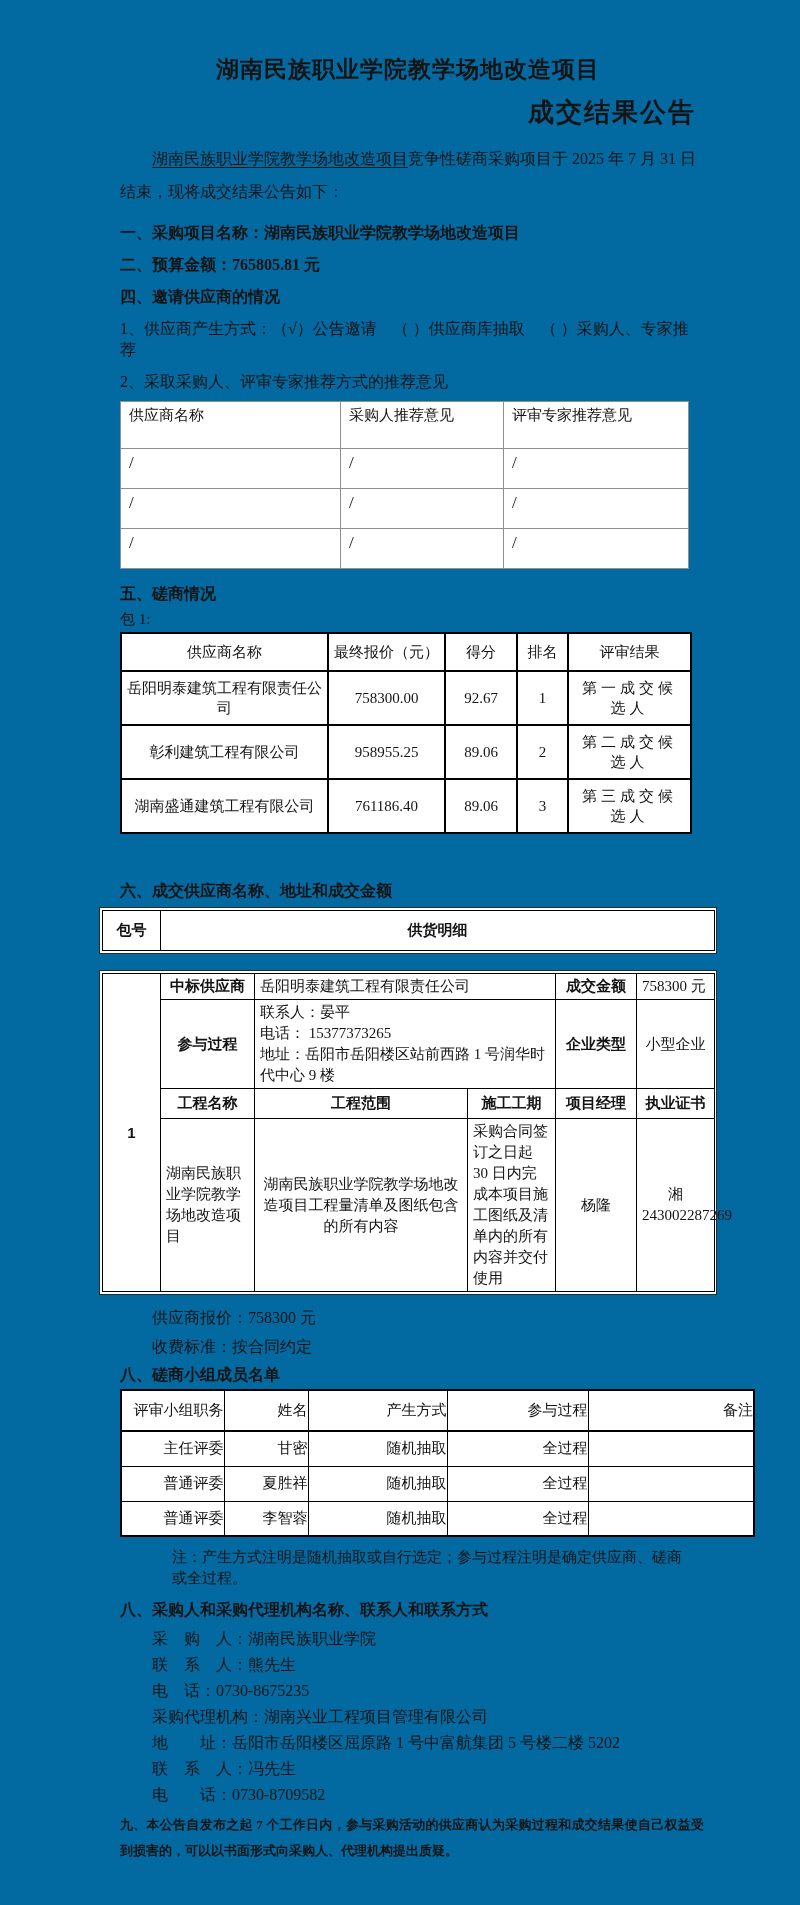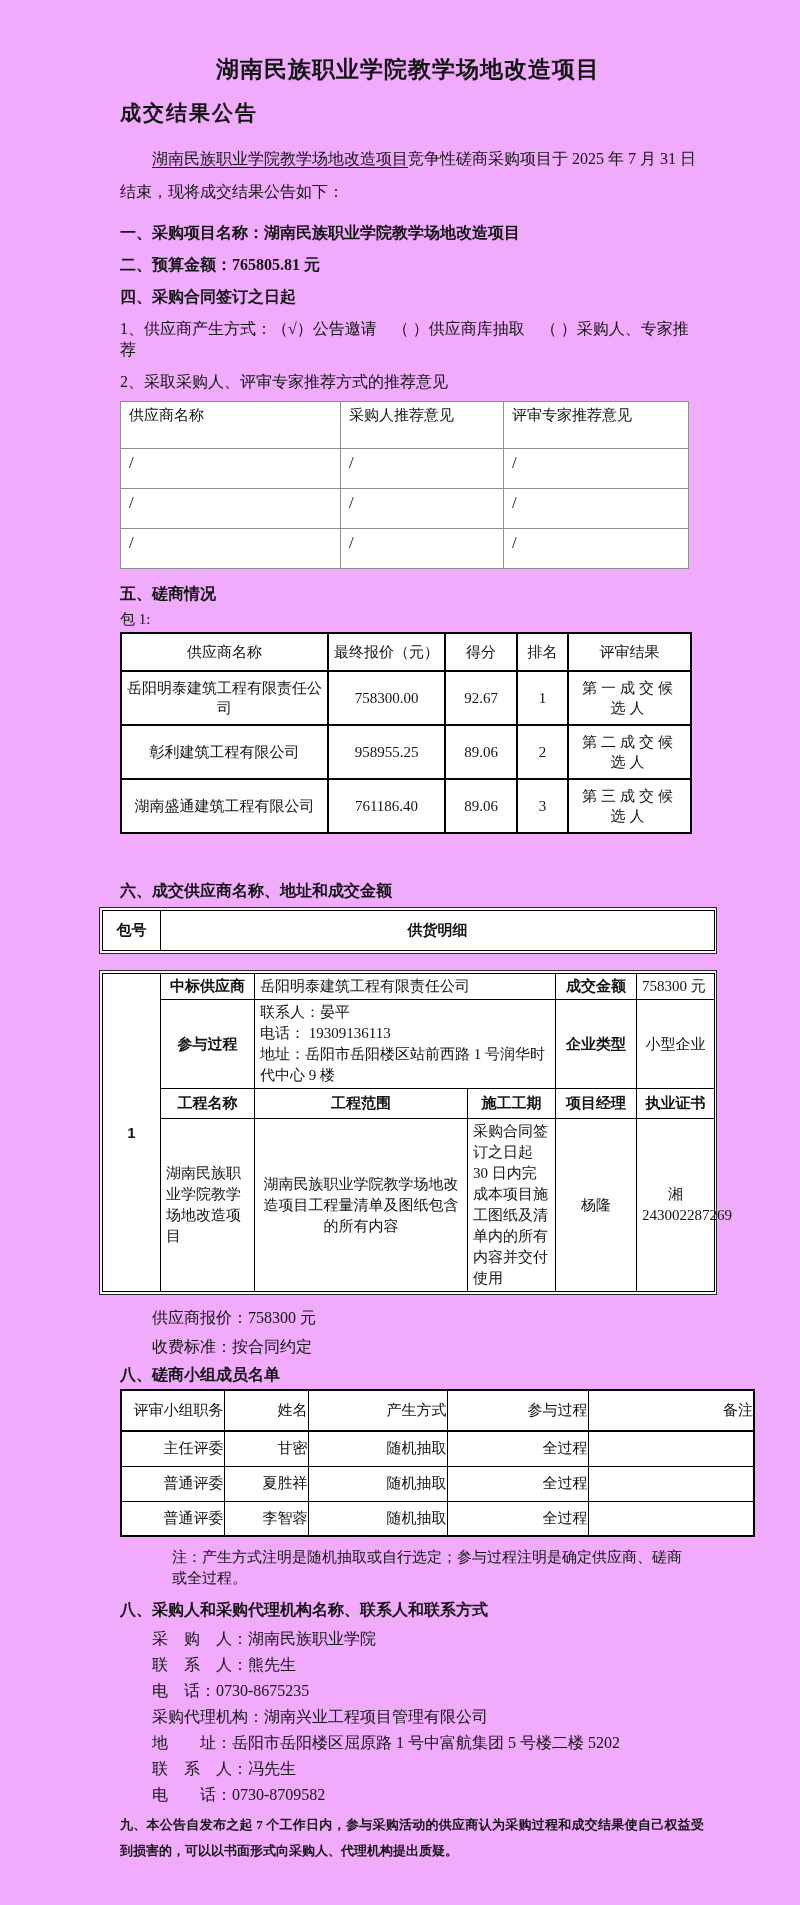--- a/index.html
+++ b/index.html
@@ -4,29 +4,29 @@
 <style>
   * { margin:0; padding:0; box-sizing:border-box; }
   html,body { background:#ffffff; }
   body {
     width:800px; height:1905px;
     font-family:"Liberation Serif","DejaVu Serif",serif;
     color:#141414;
   }
   .page {
     position:relative; width:800px; height:1905px;
-    background:#f0abfc; overflow:hidden;
+    background:#0369a1; overflow:hidden;
     padding:56px 104px 0 120px;
   }
   .title {
     font-size:23px; font-weight:700; text-align:center;
     line-height:28px; letter-spacing:1px;
   }
   .subtitle {
-    font-size:21px; font-weight:700; text-align:left;
+    font-size:26px; font-weight:700; text-align:right;
     line-height:26px; margin-top:16px; letter-spacing:2px;
   }
   .intro {
     margin-top:16px; font-size:16px; line-height:33px;
     text-indent:2em; text-align:justify;
   }
   .u { text-decoration:underline; text-underline-offset:3px; }
   .item { font-size:16px; line-height:21px; margin-top:11px; }
   .item.first { margin-top:14px; }
   .b { font-weight:700; }
@@ -93,21 +93,21 @@
 
 <div class="page">
 
   <h1 class="title">湖南民族职业学院教学场地改造项目</h1>
   <h2 class="subtitle">成交结果公告</h2>
 
   <p class="intro"><span class="u">湖南民族职业学院教学场地改造项目</span><span>竞争性磋商采购项目于 2025 年 7 月 31 日结束，现将成交结果公告如下：</span></p>
 
   <p class="item first"><span class="b">一、采购项目名称：</span><span class="b">湖南民族职业学院教学场地改造项目</span></p>
   <p class="item"><span class="b">二、预算金额：</span><span class="b">765805.81 元</span></p>
-  <p class="item sec">四、采购合同签订之日起</p>
+  <p class="item sec">四、邀请供应商的情况</p>
   <p class="item">1、供应商产生方式：（√）公告邀请　（ ）供应商库抽取　（ ）采购人、专家推荐</p>
   <p class="item">2、采取采购人、评审专家推荐方式的推荐意见</p>
 
   <table class="t1">
     <colgroup>
         <col style="width:220px">
         <col style="width:163px">
         <col style="width:185px">
       </colgroup>
     <tbody>
@@ -208,21 +208,21 @@
           <tr class="r1">
         <td class="no" rowspan="4">1</td>
         <td class="lab">中标供应商</td>
         <td class="lft" colspan="2">岳阳明泰建筑工程有限责任公司</td>
         <td class="lab">成交金额</td>
         <td class="lft">758300 元</td>
       </tr>
       <tr class="r2">
         <td class="lab">参与过程</td>
         <td class="lft pre small" colspan="2">联系人：晏平
-电话： 19309136113
+电话： 15377373265
 地址：岳阳市岳阳楼区站前西路 1 号润华时代中心 9 楼</td>
         <td class="lab">企业类型</td>
         <td class="ctr">小型企业</td>
       </tr>
       <tr class="r3">
         <td class="lab">工程名称</td>
         <td class="lab">工程范围</td>
         <td class="lab">施工工期</td>
         <td class="lab">项目经理</td>
         <td class="lab">执业证书</td>

